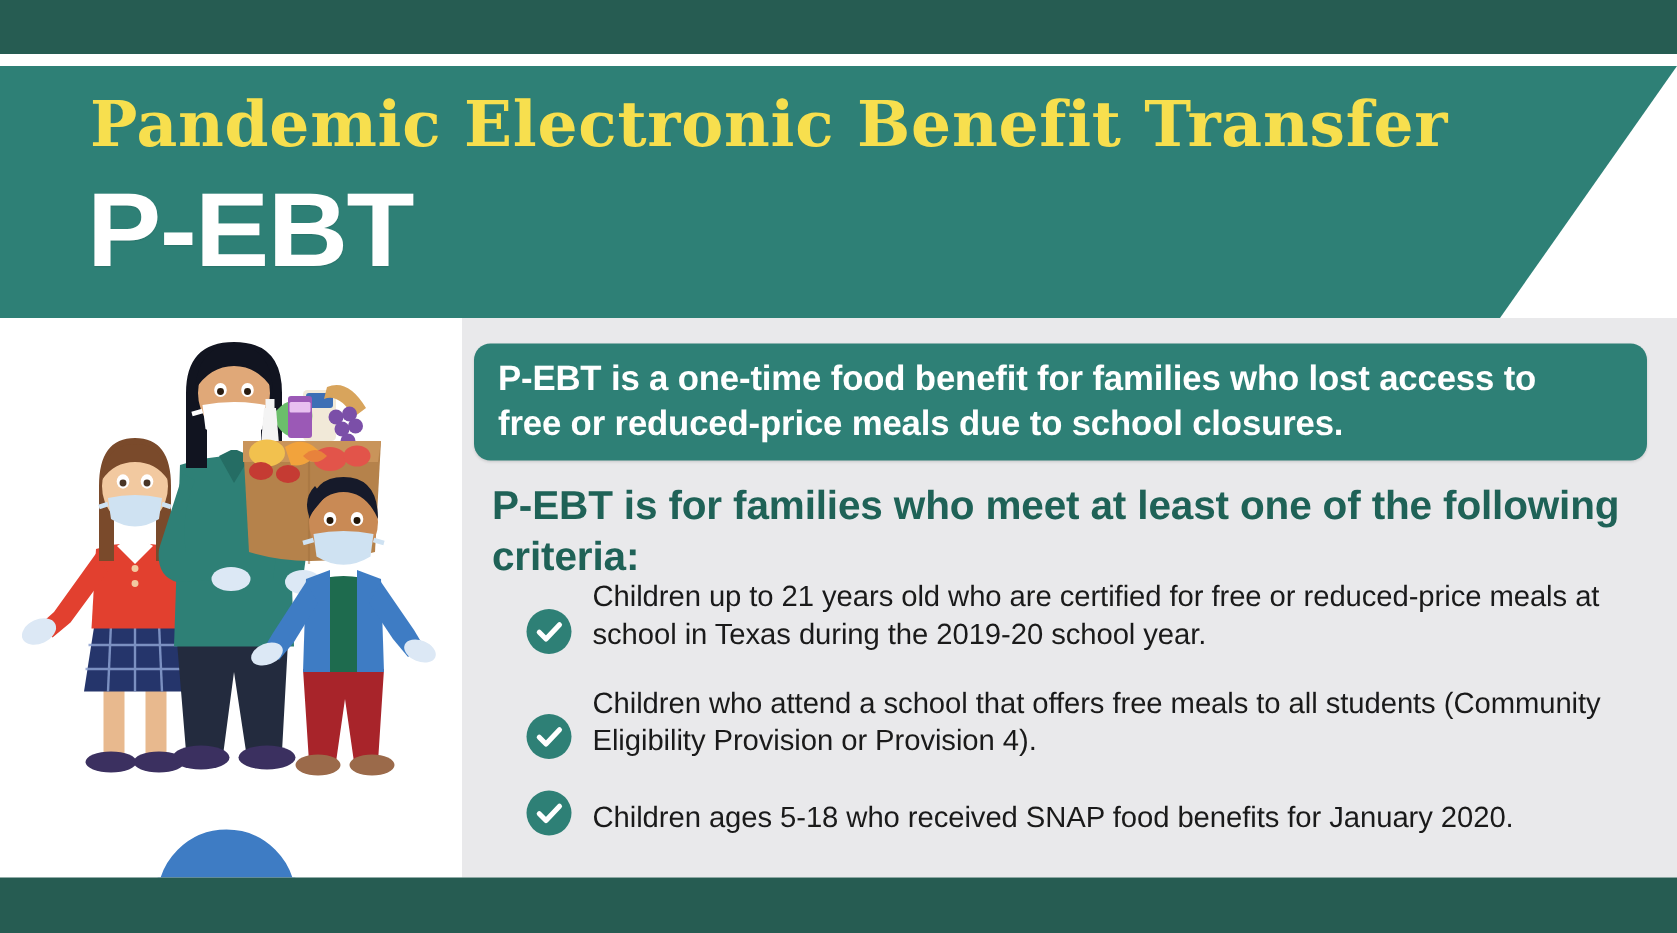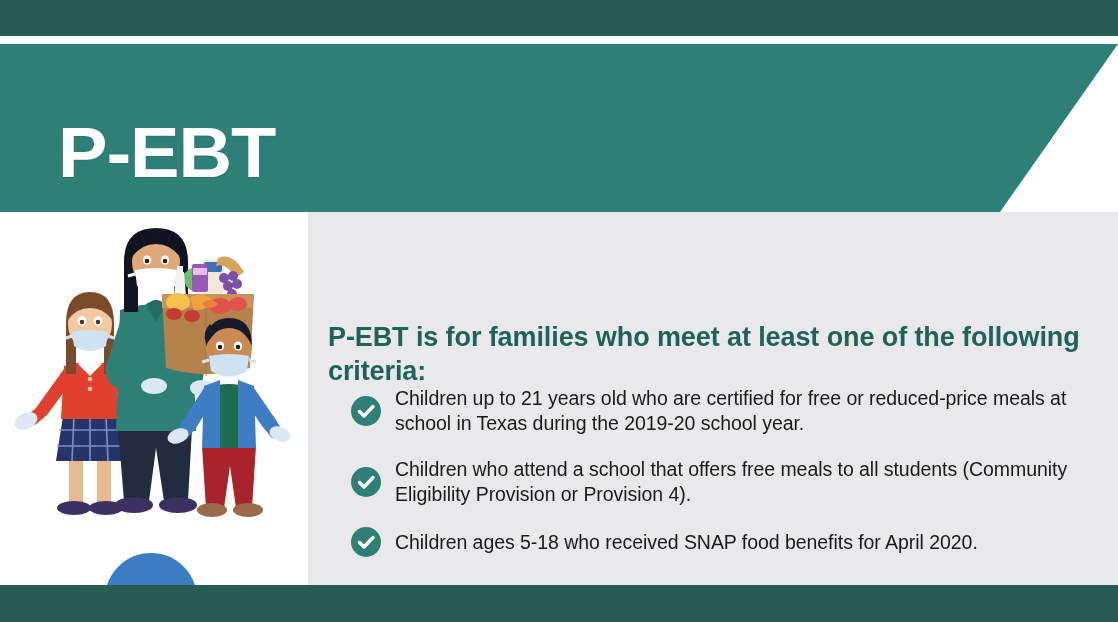--- a/index.html
+++ b/index.html
@@ -87,21 +87,21 @@
     width:755px;
     color:#1F6257;
     font-weight:700;
     font-size:27px;
     line-height:1.27;
     letter-spacing:-0.1px;
   }
 
   
   .bullets { position:absolute; left:42px; top:172px; width:760px; }
-  .bullet { display:flex; align-items:center; margin-bottom:18px; }
+  .bullet { display:flex; align-items:flex-end; margin-bottom:18px; }
   .check-icon { flex:0 0 auto; width:32px; height:32px; margin-right:13px; margin-top:1px; }
   .bullet-text {
     color:#1a1a1a;
     font-size:19.5px;
     line-height:1.30;
     letter-spacing:-0.05px;
     padding-top:2px;
   }
 
   
@@ -111,20 +111,21 @@
   }
 </style>
 </head>
 <body>
 
 <div class="page">
 
   <div class="topbar"></div>
 
   <div class="banner"></div>
+  <div class="banner-title">Pandemic Electronic Benefit Transfer</div>
   <div class="banner-acronym">P-EBT</div>
 
   <div class="illus-area">
     <svg class="illus-svg" width="300" height="340" viewBox="0 0 300 340">
 
       <rect x="63" y="238" width="14" height="52" fill="#E8B98E"></rect>
       <rect x="91" y="238" width="14" height="52" fill="#E8B98E"></rect>
 
       <ellipse cx="68" cy="292" rx="17" ry="7" fill="#3B3060"></ellipse>
       <ellipse cx="100" cy="292" rx="17" ry="7" fill="#3B3060"></ellipse>
@@ -260,20 +261,23 @@
 
     <svg class="logo-circle" width="110" height="60" viewBox="0 0 110 60">
       <circle cx="55" cy="55" r="48" fill="#3E7CC4" stroke="#ffffff" stroke-width="4"></circle>
       <path d="M28 52 Q42 40 56 48 L48 56 Q38 50 30 58 Z" fill="#ffffff" opacity="0.95"></path>
       <path d="M66 44 Q78 46 84 56 L72 56 Q68 50 62 50 Z" fill="#ffffff" opacity="0.95"></path>
     </svg>
   </div>
 
   <div class="panel">
 
+    <div class="callout">
+      <div class="callout-text">P-EBT is a one-time food benefit for families who lost access to free or reduced-price meals due to school closures.</div>
+    </div>
 
     <div class="criteria-heading">P-EBT is for families who meet at least one of the following criteria:</div>
 
     <div class="bullets">
 
       <div class="bullet">
         <svg class="check-icon" viewBox="0 0 32 32">
           <circle cx="16" cy="16" r="15" fill="#2E8076"></circle>
           <path d="M9.5 16.5 L14 21 L23 11.5" stroke="#ffffff" stroke-width="3.4" fill="none" stroke-linecap="round" stroke-linejoin="round"></path>
         </svg>
@@ -286,21 +290,21 @@
           <path d="M9.5 16.5 L14 21 L23 11.5" stroke="#ffffff" stroke-width="3.4" fill="none" stroke-linecap="round" stroke-linejoin="round"></path>
         </svg>
         <div class="bullet-text">Children who attend a school that offers free meals to all students (Community Eligibility Provision or Provision 4).</div>
       </div>
 
       <div class="bullet">
         <svg class="check-icon" viewBox="0 0 32 32">
           <circle cx="16" cy="16" r="15" fill="#2E8076"></circle>
           <path d="M9.5 16.5 L14 21 L23 11.5" stroke="#ffffff" stroke-width="3.4" fill="none" stroke-linecap="round" stroke-linejoin="round"></path>
         </svg>
-        <div class="bullet-text">Children ages 5-18 who received SNAP food benefits for April 2020.</div>
+        <div class="bullet-text">Children ages 5-18 who received SNAP food benefits for January 2020.</div>
       </div>
 
     </div>
   </div>
 
   <div class="footerbar"></div>
 
 </div>
 
 </body></html>

